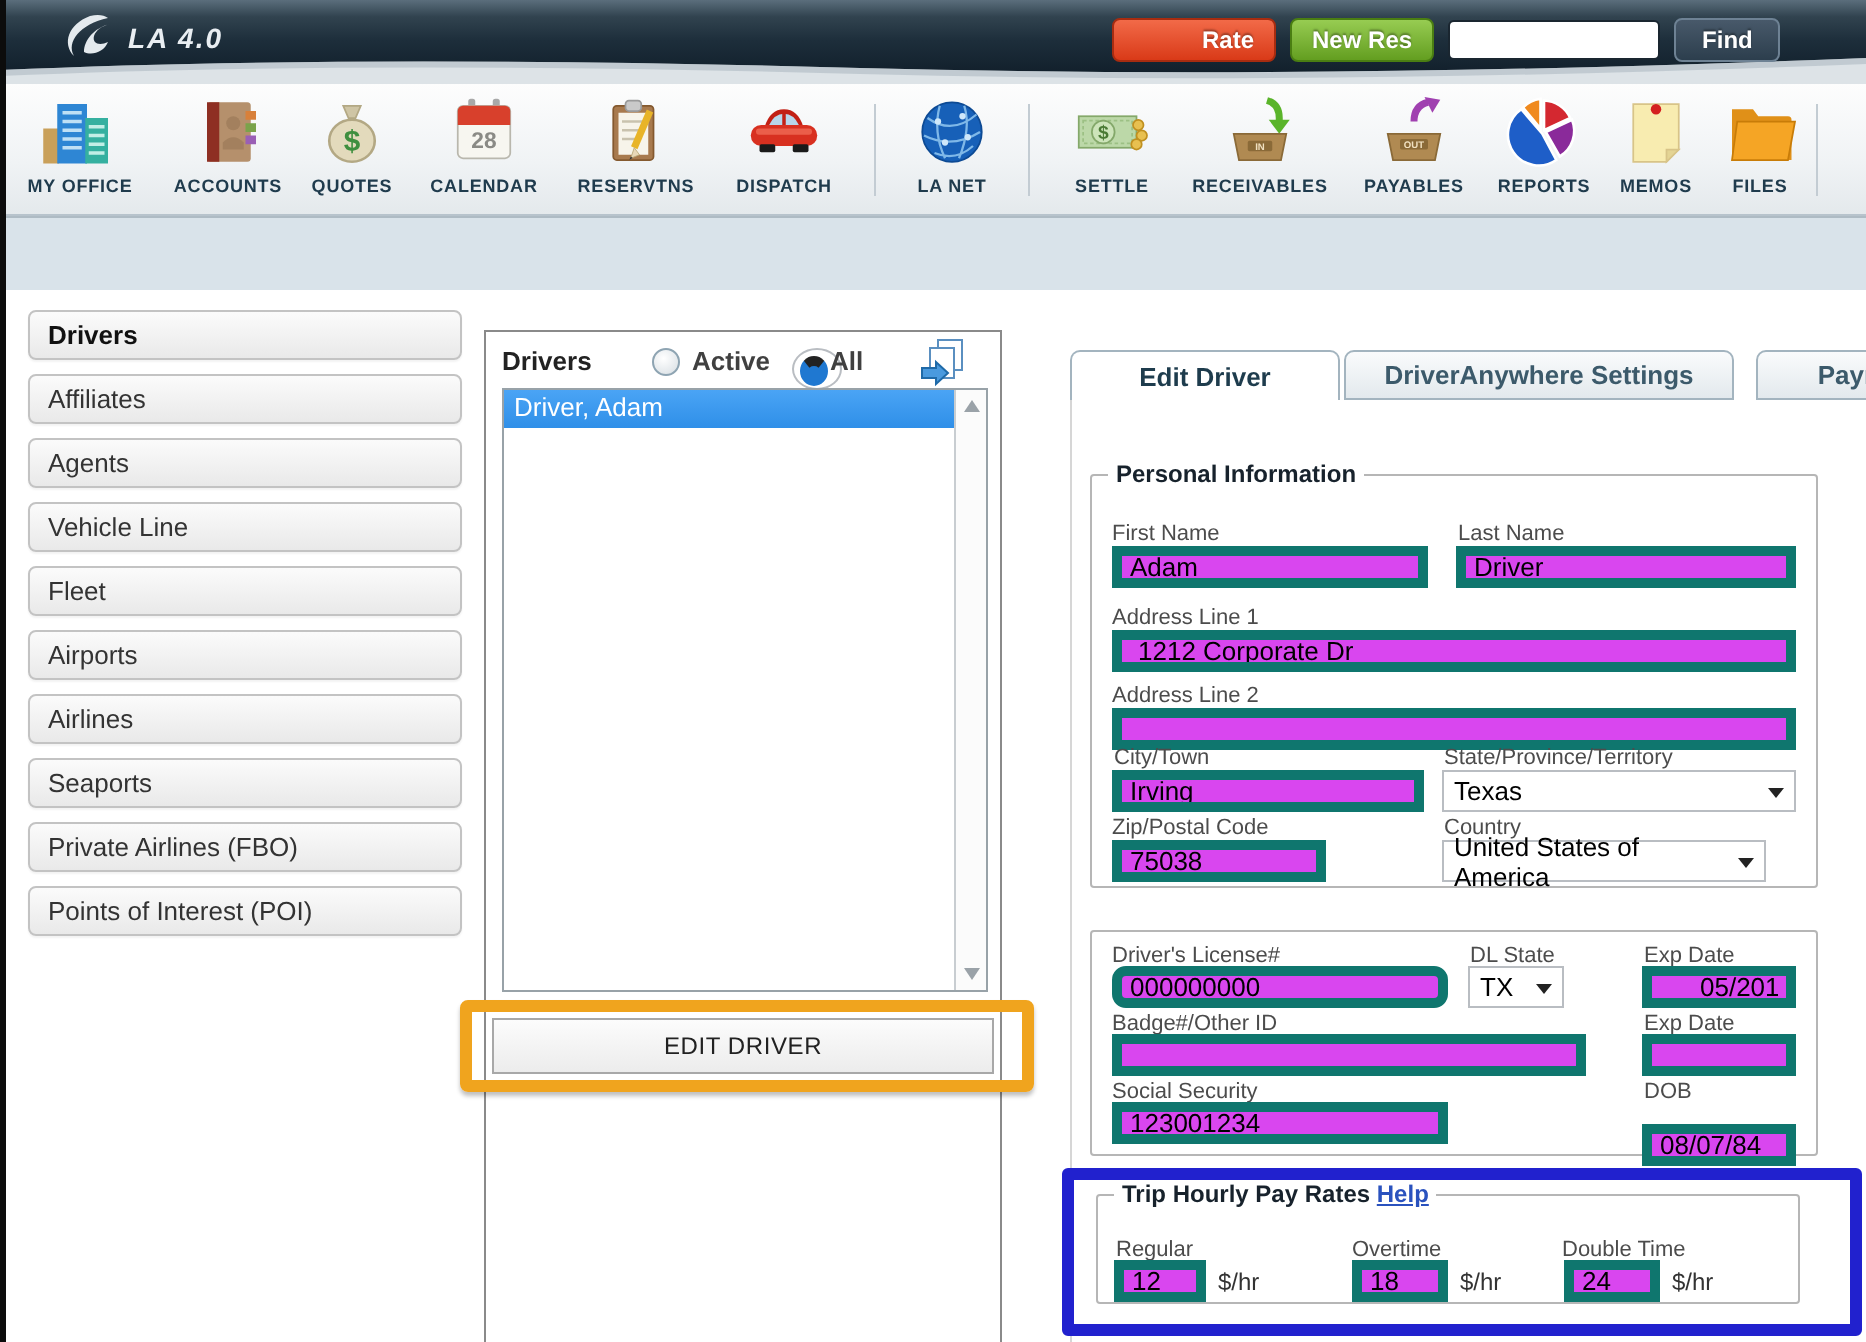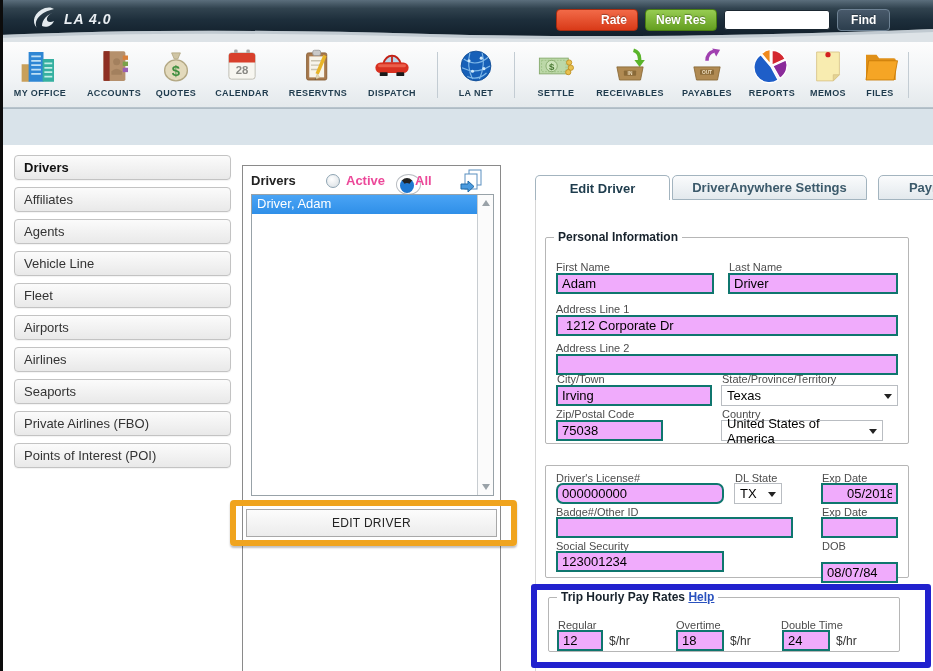--- a/index.html
+++ b/index.html
@@ -44,21 +44,21 @@
     box-shadow:0 1px 1px rgba(0,0,0,.05); }
   .sbtn.active { font-weight:bold; color:#111; }
 
   
   .dpanel { position:absolute; left:242px; top:165px; width:259px; height:506px;
     border:1px solid #8a8a8a; border-bottom:none; background:#fff; }
   .dp-title { position:absolute; left:8px; top:7px; font-size:13px; font-weight:bold; color:#222; }
   .radio { position:absolute; width:14px; height:14px; border-radius:50%; border:1px solid #8ea4b2;
     background:radial-gradient(circle at 40% 35%, #ffffff, #d6dde2); cursor:pointer; }
   .radio.sel::after { content:""; position:absolute; left:3px; top:3px; width:6px; height:6px; border-radius:50%; background:#1f78d1; }
-  .rlbl { position:absolute; font-size:13px; font-weight:bold; color:#ec4899; }
+  .rlbl { position:absolute; font-size:13px; font-weight:bold; color:#404040; }
   .export-ic { position:absolute; left:216px; top:2px; cursor:pointer; }
   .dlist { position:absolute; left:8px; top:28px; width:243px; height:302px; border:1px solid #98a2a8; background:#fff; overflow:hidden; }
   .drow { height:19px; background:linear-gradient(#4aa4f5,#2f8fe8); color:#fff; font-size:13px; padding:1px 5px; cursor:pointer; }
   .vsb { position:absolute; right:0; top:0; width:16px; height:100%; border-left:1px solid #c8cdd1; background:#fbfbfb; }
   .vsb .up, .vsb .dn { position:absolute; left:4px; width:0; height:0; border-left:4px solid transparent; border-right:4px solid transparent; }
   .vsb .up { top:5px; border-bottom:6px solid #9aa2a8; }
   .vsb .dn { bottom:5px; border-top:6px solid #9aa2a8; }
   .edit-btn { position:absolute; left:246px; top:509px; width:251px; height:28px;
     background:linear-gradient(#fcfcfc,#ececec); border:1px solid #a8a8a8; font-size:12px; color:#222;
     text-align:center; line-height:26px; cursor:pointer; letter-spacing:.3px; }
@@ -72,21 +72,21 @@
   .rpanel-edge { position:absolute; left:535px; top:199px; width:1px; height:472px; background:#d6d6d6; }
   .dtab { position:absolute; top:175px; height:25px; background:linear-gradient(#fafbfc,#e3e9ed);
     border:1px solid #a3b4bf; border-radius:5px 5px 0 0; font-weight:bold; font-size:13px; color:#3c5a6b;
     display:flex; align-items:center; justify-content:center; cursor:pointer; }
   .dtab.active { background:#ffffff; border-bottom:none; color:#1e3c4d; z-index:3; }
 
   fieldset.fs { position:absolute; border:1px solid #b6b6b6; border-radius:2px; background:#fff; }
   fieldset.fs legend { font-size:12px; font-weight:bold; color:#17222c; margin-left:8px; padding:0 4px; white-space:nowrap; }
   .help-link { color:#2a52be; text-decoration:underline; cursor:pointer; font-weight:bold; }
   .lbl { position:absolute; font-size:11px; color:#4c4c4c; white-space:nowrap; }
-  .inp { position:absolute; height:21px; border:2px solid #0f766e; font-size:13px; padding:0 4px; color:#000; background:#f0abfc; font-family:inherit; }
+  .inp { position:absolute; height:21px; border:5px solid #0f766e; font-size:13px; padding:0 4px; color:#000; background:#d946ef; font-family:inherit; }
   .sel { position:absolute; height:21px; border:1px solid #b9bdc2; background:#fff; font-size:13px; color:#000;
     display:flex; align-items:center; padding:0 18px 0 5px; cursor:pointer; }
   .sel::after { content:""; position:absolute; right:5px; top:8px; border:4px solid transparent; border-top:5px solid #222; }
   .unit { position:absolute; font-size:12px; color:#333; }
 </style>
 </head>
 <body>
 
 <div class="screen">
 

